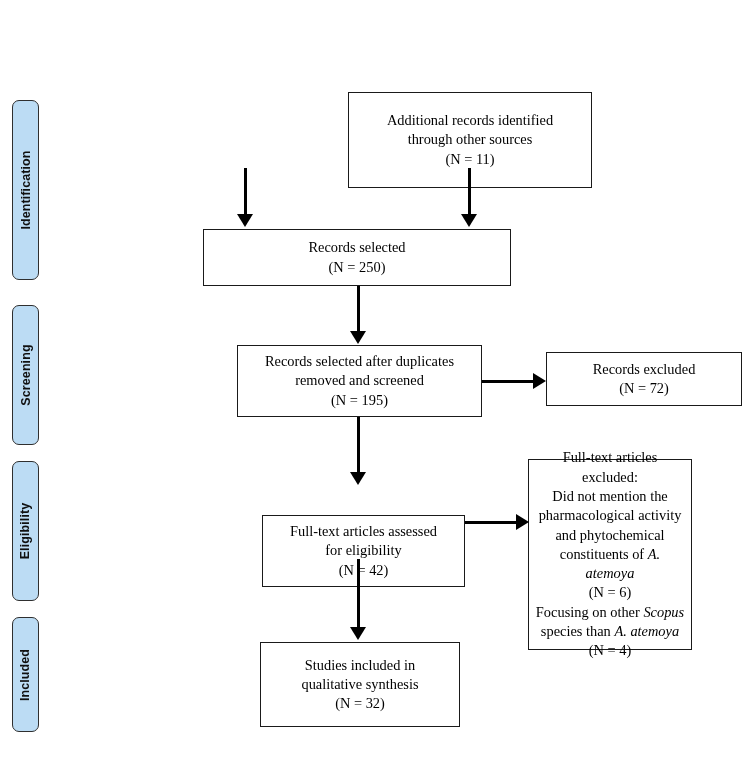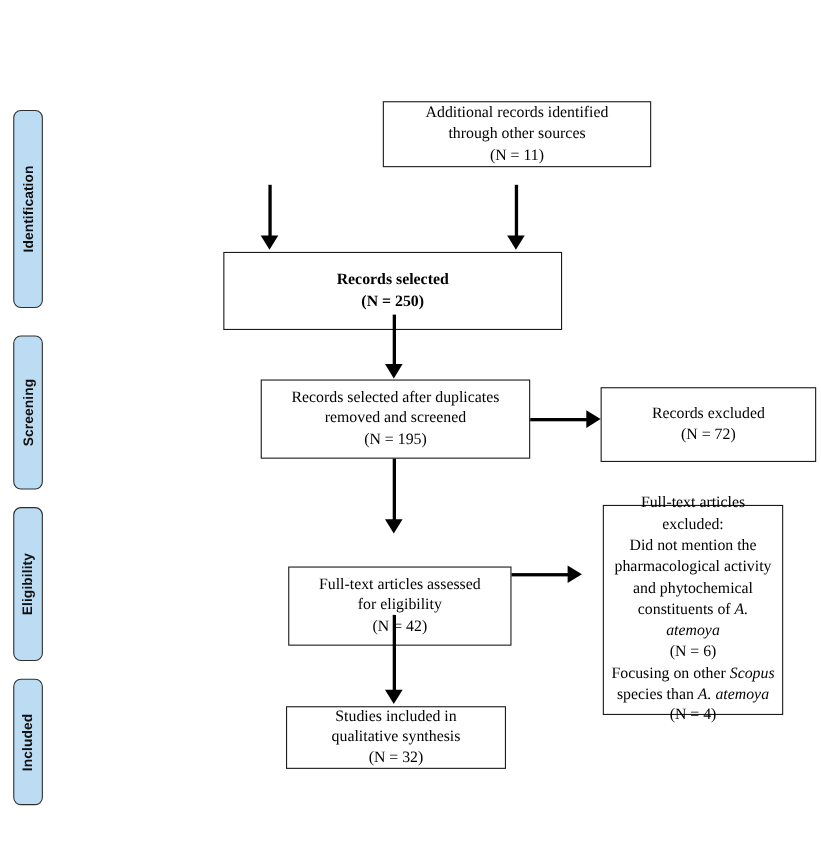--- a/index.html
+++ b/index.html
@@ -102,53 +102,53 @@
 
   <div class="phase-label" style="left:12px; top:461px; width:27px; height:140px;">
     <span>Eligibility</span>
   </div>
 
   <div class="phase-label" style="left:12px; top:617px; width:27px; height:115px;">
     <span>Included</span>
   </div>
 
 
-  <div class="node" style="left:348px; top:92px; width:244px; height:60px;">
+  <div class="node" style="left:348px; top:92px; width:244px; height:96px;">
     <div class="txt">Additional records identified
 through other sources
 (N = 11)</div>
   </div>
 
-  <div class="node" style="left:203px; top:229px; width:308px; height:71px;font-weight:bold;">
+  <div class="node" style="left:203px; top:229px; width:308px; height:57px;">
     <div class="txt">Records selected
 (N = 250)</div>
   </div>
 
   <div class="node" style="left:237px; top:345px; width:245px; height:72px;">
     <div class="txt">Records selected after duplicates
 removed and screened
 (N = 195)</div>
   </div>
 
-  <div class="node" style="left:546px; top:352px; width:196px; height:68px;justify-content:center;">
+  <div class="node" style="left:546px; top:352px; width:196px; height:54px;justify-content:center;">
     <div class="txt">Records excluded
 (N = 72)</div>
   </div>
 
   <div class="node" style="left:262px; top:487px; width:203px; height:72px;margin-top:28px;">
     <div class="txt">Full-text articles assessed
 for eligibility
 (N = 42)</div>
   </div>
 
-  <div class="node" style="left:548px; top:459px; width:164px; height:191px;">
+  <div class="node" style="left:528px; top:459px; width:164px; height:191px;">
     <div class="txt">Full-text articles excluded:<br>Did not mention the<br>pharmacological activity<br>and phytochemical<br>constituents of <i>A. atemoya</i><br>(N = 6)<br>Focusing on other <i>Scopus</i><br>species than <i>A. atemoya</i><br>(N = 4)</div>
   </div>
 
-  <div class="node" style="left:260px; top:642px; width:200px; height:57px;justify-content:center;">
+  <div class="node" style="left:260px; top:642px; width:200px; height:85px;justify-content:center;">
     <div class="txt">Studies included in
 qualitative synthesis
 (N = 32)</div>
   </div>
 
   <div class="vline" style="left:244px; top:168px; height:47px;"></div>
   <div class="arrow-down" style="left:237px; top:214px;"></div>
 
   <div class="vline" style="left:468px; top:168px; height:47px;"></div>
   <div class="arrow-down" style="left:461px; top:214px;"></div>

